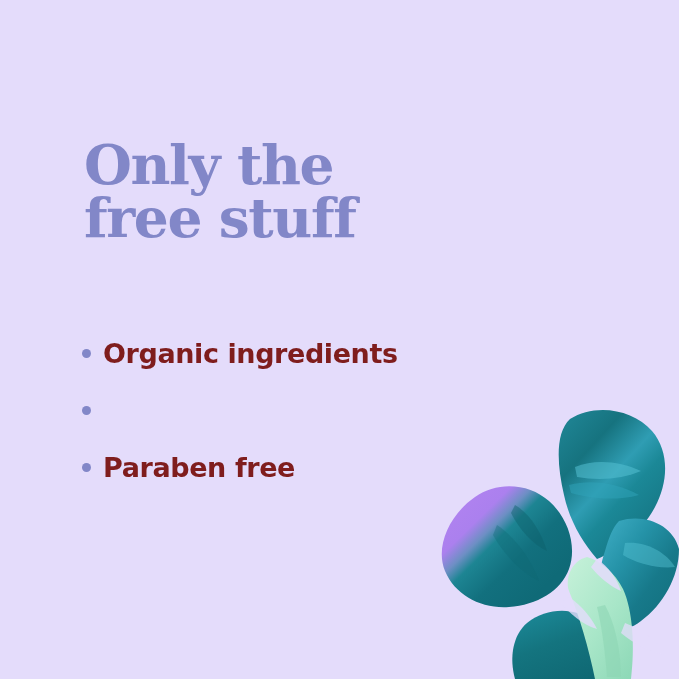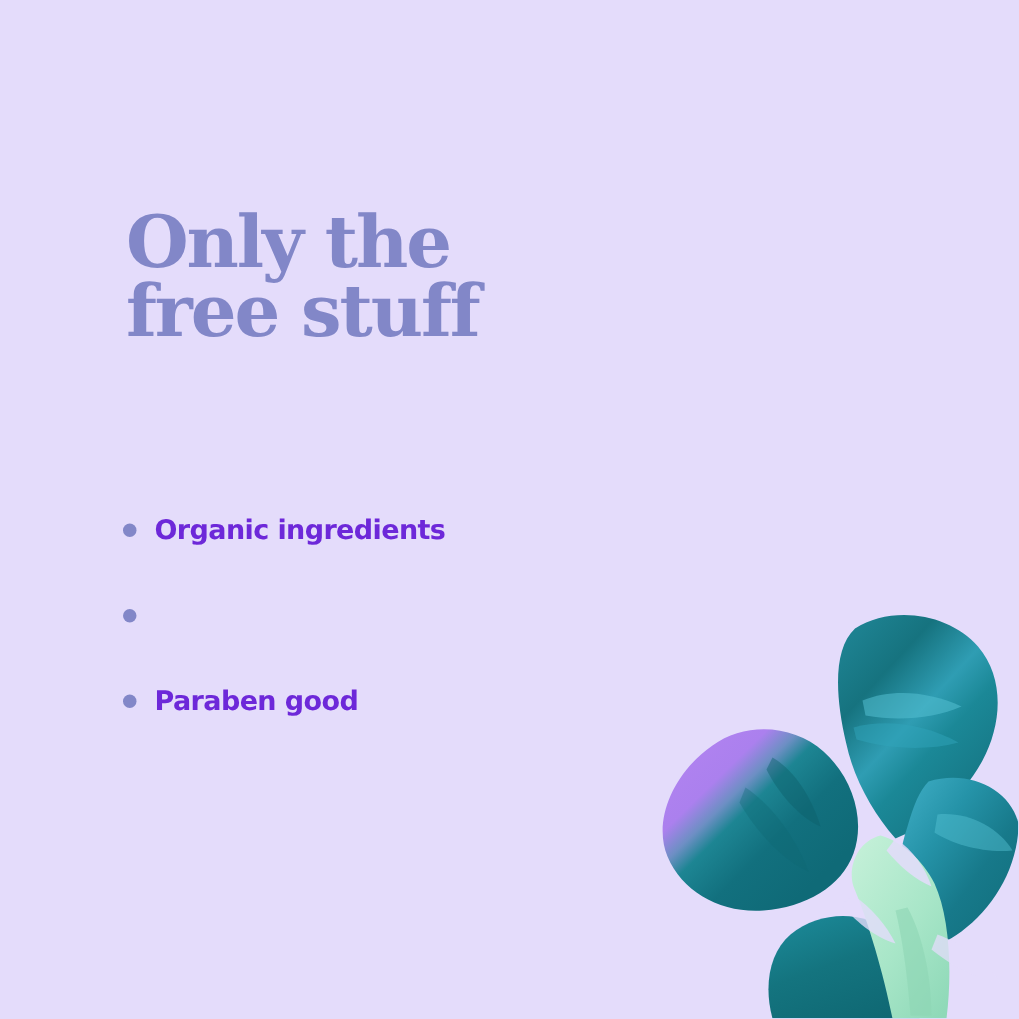--- a/index.html
+++ b/index.html
@@ -38,21 +38,21 @@
 
   
   .headline {
     position: absolute;
     left: 84px;
     top: 139px;
     width: 540px;
     margin: 0;
     font-family: "DejaVu Serif", "Liberation Serif", serif;
     font-weight: 700;
-    font-size: 48px;
+    font-size: 55px;
     line-height: 0.96;
     letter-spacing: -1.4px;
     color: #8287c8;
   }
   .headline .line {
     display: block;
     white-space: nowrap;
   }
 
   
@@ -75,24 +75,24 @@
     flex: 0 0 auto;
     width: 9px;
     height: 9px;
     border-radius: 50%;
     background: #8287c8;
     margin-right: 12px;
   }
   .benefit-text {
     font-family: "DejaVu Sans", "Liberation Sans", sans-serif;
     font-weight: 700;
-    font-size: 18px;
+    font-size: 27px;
     line-height: 1;
     letter-spacing: -0.4px;
-    color: #6d28d9;
+    color: #7f1d1d;
     white-space: nowrap;
     text-align: center;
   }
 </style>
 </head>
 <body>
 
 <div id="poster">
 
   <h1 class="headline">
@@ -103,21 +103,21 @@
   <ul class="benefits-list">
     <li class="benefit-item">
       <span class="benefit-bullet"></span>
       <span class="benefit-text">Organic ingredients</span>
     </li>
     <li class="benefit-item">
       <span class="benefit-bullet"></span>
     </li>
     <li class="benefit-item">
       <span class="benefit-bullet"></span>
-      <span class="benefit-text">Paraben good</span>
+      <span class="benefit-text">Paraben free</span>
     </li>
   </ul>
 
   <div id="flower-art">
     <svg viewBox="0 0 260 270" xmlns="http://www.w3.org/2000/svg" aria-hidden="true">
       <defs>
 
         <linearGradient id="gradLeftPetal" x1="0.06" y1="0.12" x2="0.80" y2="0.82">
           <stop offset="0%" stop-color="#b183f0"></stop>
           <stop offset="26%" stop-color="#ab80ee"></stop>

